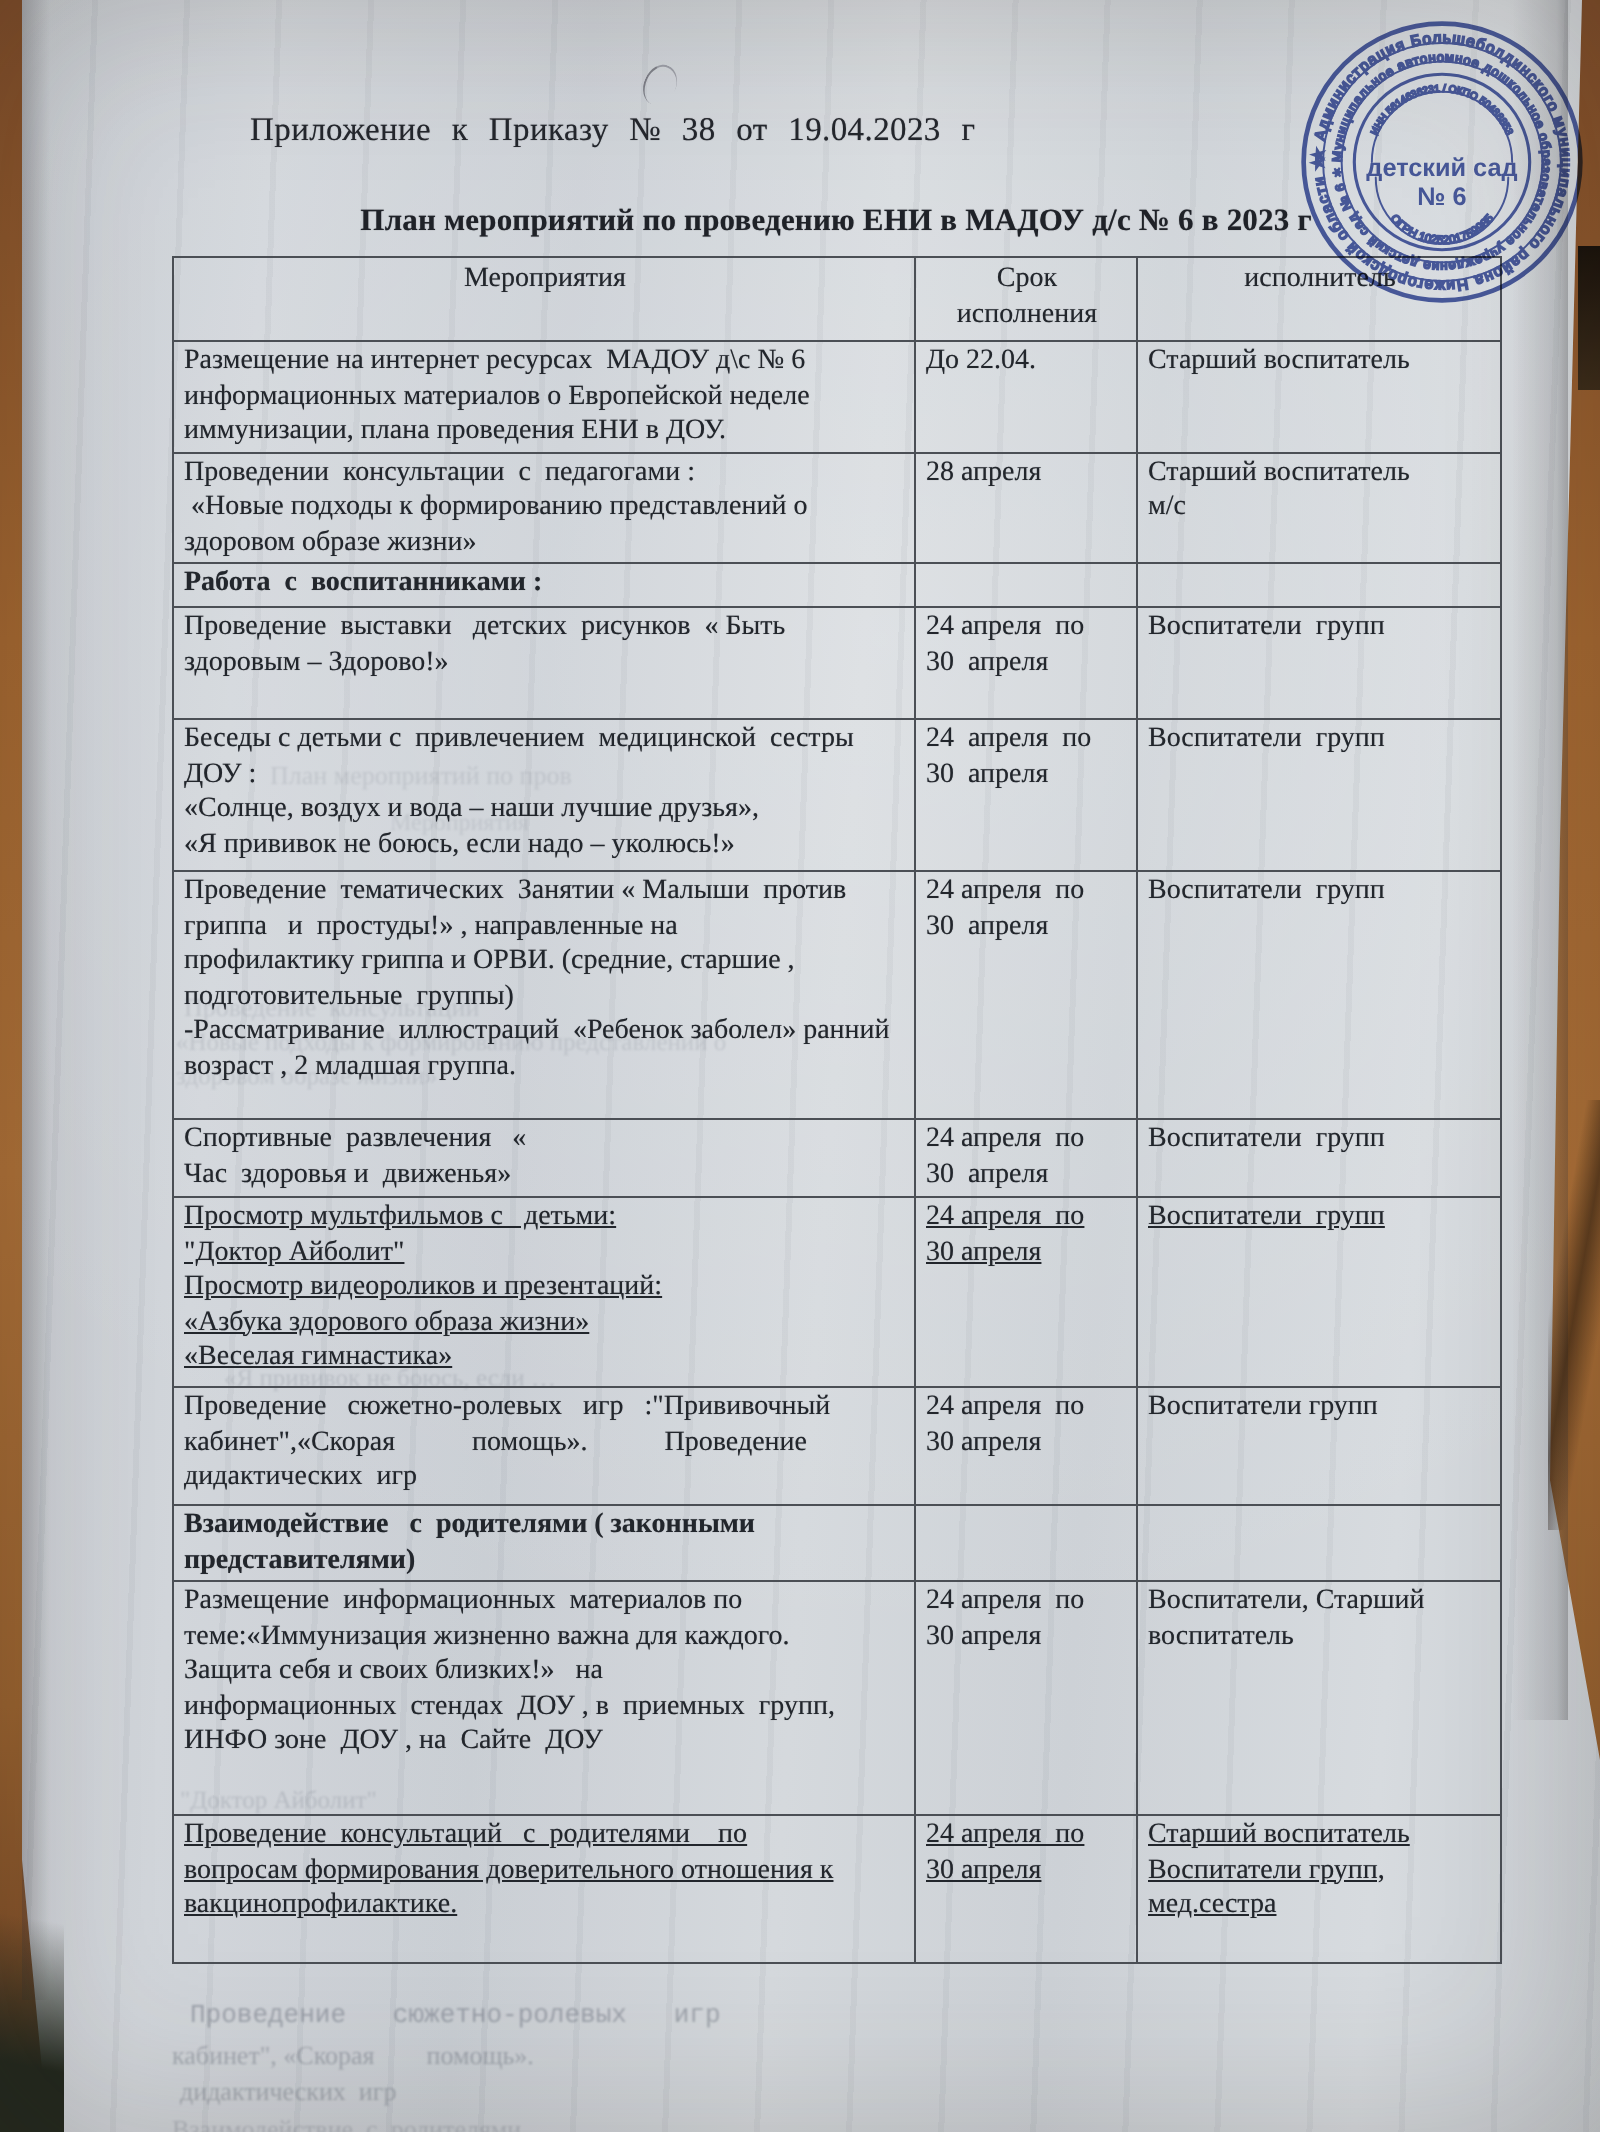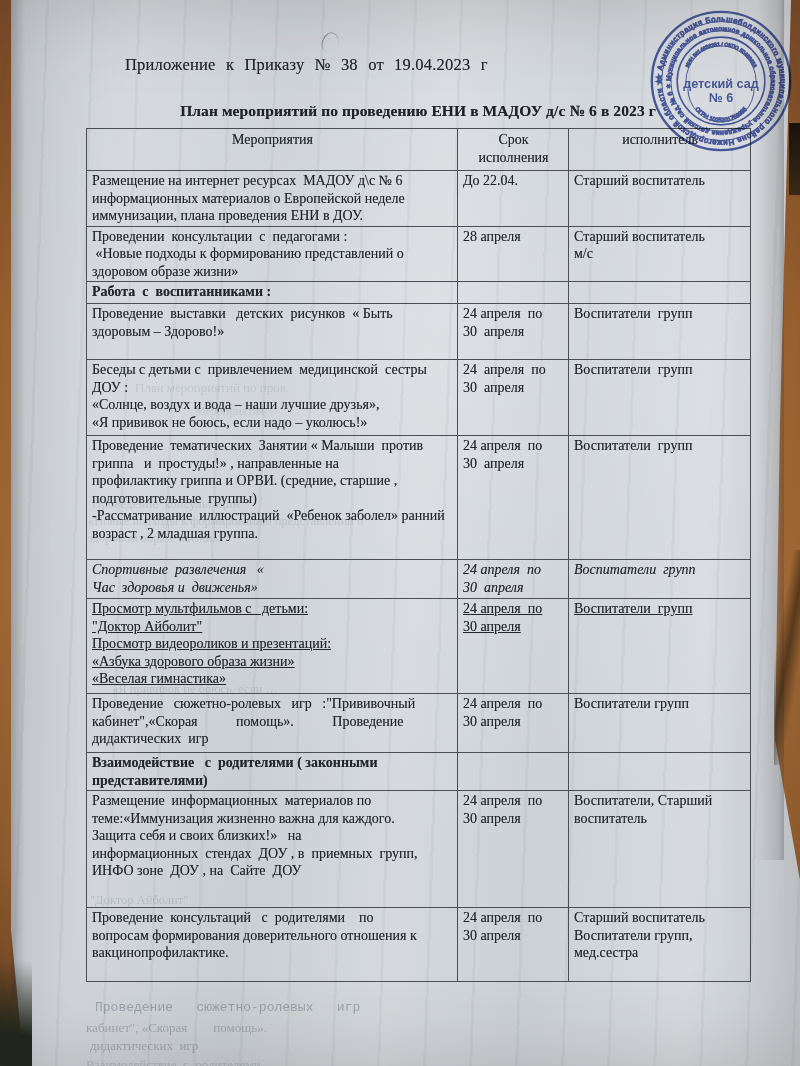--- a/index.html
+++ b/index.html
@@ -138,21 +138,21 @@
         <td>Проведение  тематических  Занятии « Малыши  против
 гриппа   и  простуды!» , направленные на
 профилактику гриппа и ОРВИ. (средние, старшие ,
 подготовительные  группы)
 -Рассматривание  иллюстраций  «Ребенок заболел» ранний
 возраст , 2 младшая группа.</td>
         <td>24 апреля  по
 30  апреля</td>
         <td>Воспитатели  групп</td>
       </tr>
-      <tr style="height: 39px; font-style: italic;">
+      <tr style="height: 39px;">
         <td>Спортивные  развлечения   «
 Час  здоровья и  движенья»</td>
         <td>24 апреля  по
 30  апреля</td>
         <td>Воспитатели  групп</td>
       </tr>
       <tr style="height: 95px; text-decoration: underline;">
         <td>Просмотр мультфильмов с   детьми:
 "Доктор Айболит"
 Просмотр видеороликов и презентаций:
@@ -180,21 +180,21 @@
         <td>Размещение  информационных  материалов по
 теме:«Иммунизация жизненно важна для каждого.
 Защита себя и своих близких!»   на
 информационных  стендах  ДОУ , в  приемных  групп,
 ИНФО зоне  ДОУ , на  Сайте  ДОУ</td>
         <td class="al-c va-m">24 апреля  по
 30 апреля</td>
         <td class="va-m">Воспитатели, Старший
 воспитатель</td>
       </tr>
-      <tr style="height: 74px;">
+      <tr style="height: 74px; text-decoration: underline;">
         <td>Проведение  консультаций   с  родителями    по
 вопросам формирования доверительного отношения к
 вакцинопрофилактике.</td>
         <td class="al-c va-m">24 апреля  по
 30 апреля</td>
         <td class="al-c">Старший воспитатель
 Воспитатели групп,
 мед.сестра</td>
       </tr>
     </tbody>

